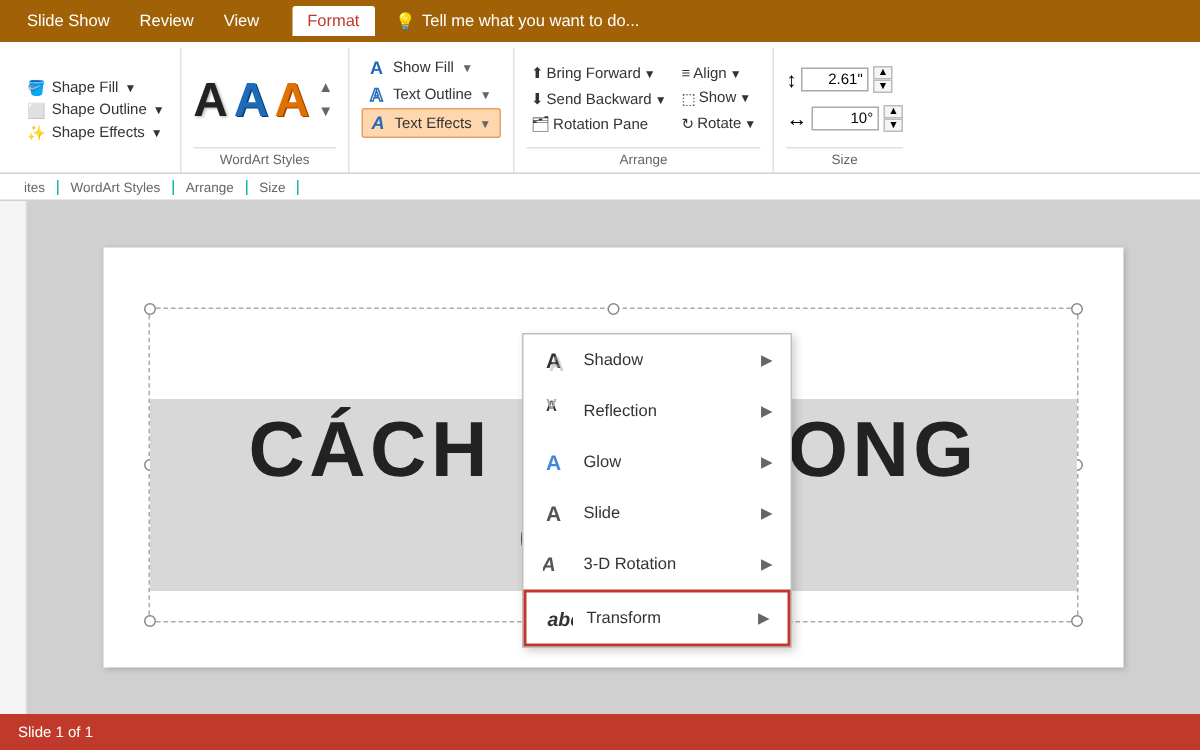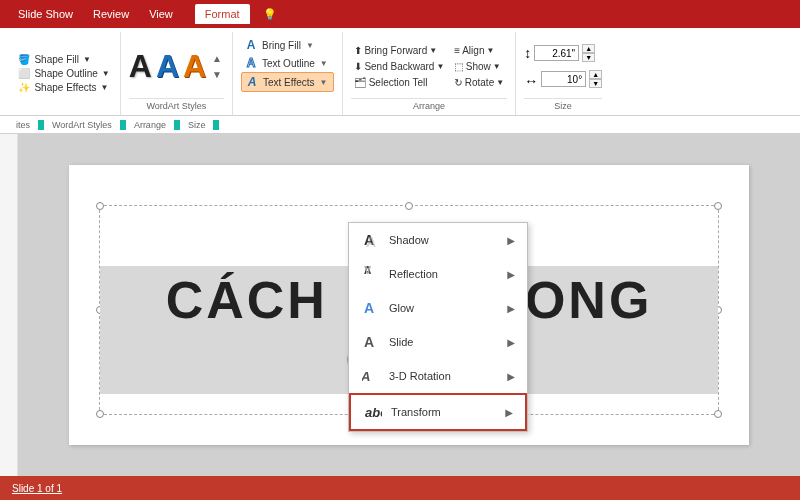--- a/index.html
+++ b/index.html
@@ -7,21 +7,21 @@
       width: 800px;
       height: 500px;
       overflow: hidden;
       font-family: 'Segoe UI', Arial, sans-serif;
       font-size: 11px;
       background: #f0f0f0;
     }
 
     
     .menu-bar {
-      background: #b91c1c;
+      background: #a16207;
       display: flex;
       align-items: center;
       padding: 0 8px;
       height: 28px;
       color: white;
     }
     .menu-item {
       padding: 4px 10px;
       cursor: pointer;
       font-size: 11px;
@@ -291,36 +291,35 @@
 
     
     .status-bar {
       background: #c0392b;
       color: white;
       height: 24px;
       display: flex;
       align-items: center;
       padding: 0 12px;
       font-size: 10px;
-      text-decoration: underline;
     }
 
     .ribbon-bottom {
       display: flex;
       align-items: center;
       height: 18px;
       background: white;
       border-bottom: 1px solid #d0d0d0;
       padding: 0 8px;
       font-size: 9px;
       color: #666;
     }
     .ribbon-bottom-item {
       padding: 0 8px;
-      border-right: 6px solid #14b8a6;
+      border-right: 1px solid #14b8a6;
     }
 
     .slide-outer {
       width: 800px;
       height: calc(500px - 28px - 88px - 18px - 24px);
       background: #d0d0d0;
       display: flex;
       align-items: center;
       justify-content: center;
       position: relative;
@@ -341,20 +340,21 @@
 </head>
 <body>
 
 <div class="menu-bar">
   <span class="menu-item">Slide Show</span>
   <span class="menu-item">Review</span>
   <span class="menu-item">View</span>
   <span class="menu-item active">Format</span>
   <div class="tell-me">
     <span>💡</span>
+    <span>Tell me what you want to do...</span>
   </div>
 </div>
 
 <div class="ribbon">
 
   <div class="shape-tools">
     <div class="shape-btn">
       <span>🪣</span>
       <span>Shape Fill</span>
       <span style="font-size:8px;">▼</span>
@@ -380,21 +380,21 @@
         <span class="wa-arrow">▲</span>
         <span class="wa-arrow">▼</span>
       </div>
     </div>
     <div class="ribbon-section-label">WordArt Styles</div>
   </div>
 
   <div class="text-effects-section">
     <div class="tex-btn">
       <span class="tex-btn-icon">A</span>
-      <span>Bring Fill</span>
+      <span>Show Fill</span>
       <span class="dropdown-arrow">▼</span>
     </div>
     <div class="tex-btn">
       <span class="tex-btn-icon" style="color:#1e6bb8;-webkit-text-stroke:1px #1e6bb8;color:white;">A</span>
       <span>Text Outline</span>
       <span class="dropdown-arrow">▼</span>
     </div>
     <div class="tex-btn active-btn">
       <span class="tex-btn-icon" style="color:#1e6bb8;font-style:italic;">A</span>
       <span>Text Effects</span>
@@ -410,21 +410,21 @@
           <span>Bring Forward</span>
           <span style="font-size:8px;">▼</span>
         </div>
         <div class="arr-btn">
           <span>⬇</span>
           <span>Send Backward</span>
           <span style="font-size:8px;">▼</span>
         </div>
         <div class="arr-btn">
           <span>🗂</span>
-          <span>Selection Tell</span>
+          <span>Rotation Pane</span>
         </div>
       </div>
       <div style="display:flex;flex-direction:column;gap:1px;">
         <div class="arr-btn">
           <span>≡</span>
           <span>Align</span>
           <span style="font-size:8px;">▼</span>
         </div>
         <div class="arr-btn">
           <span>⬚</span>

